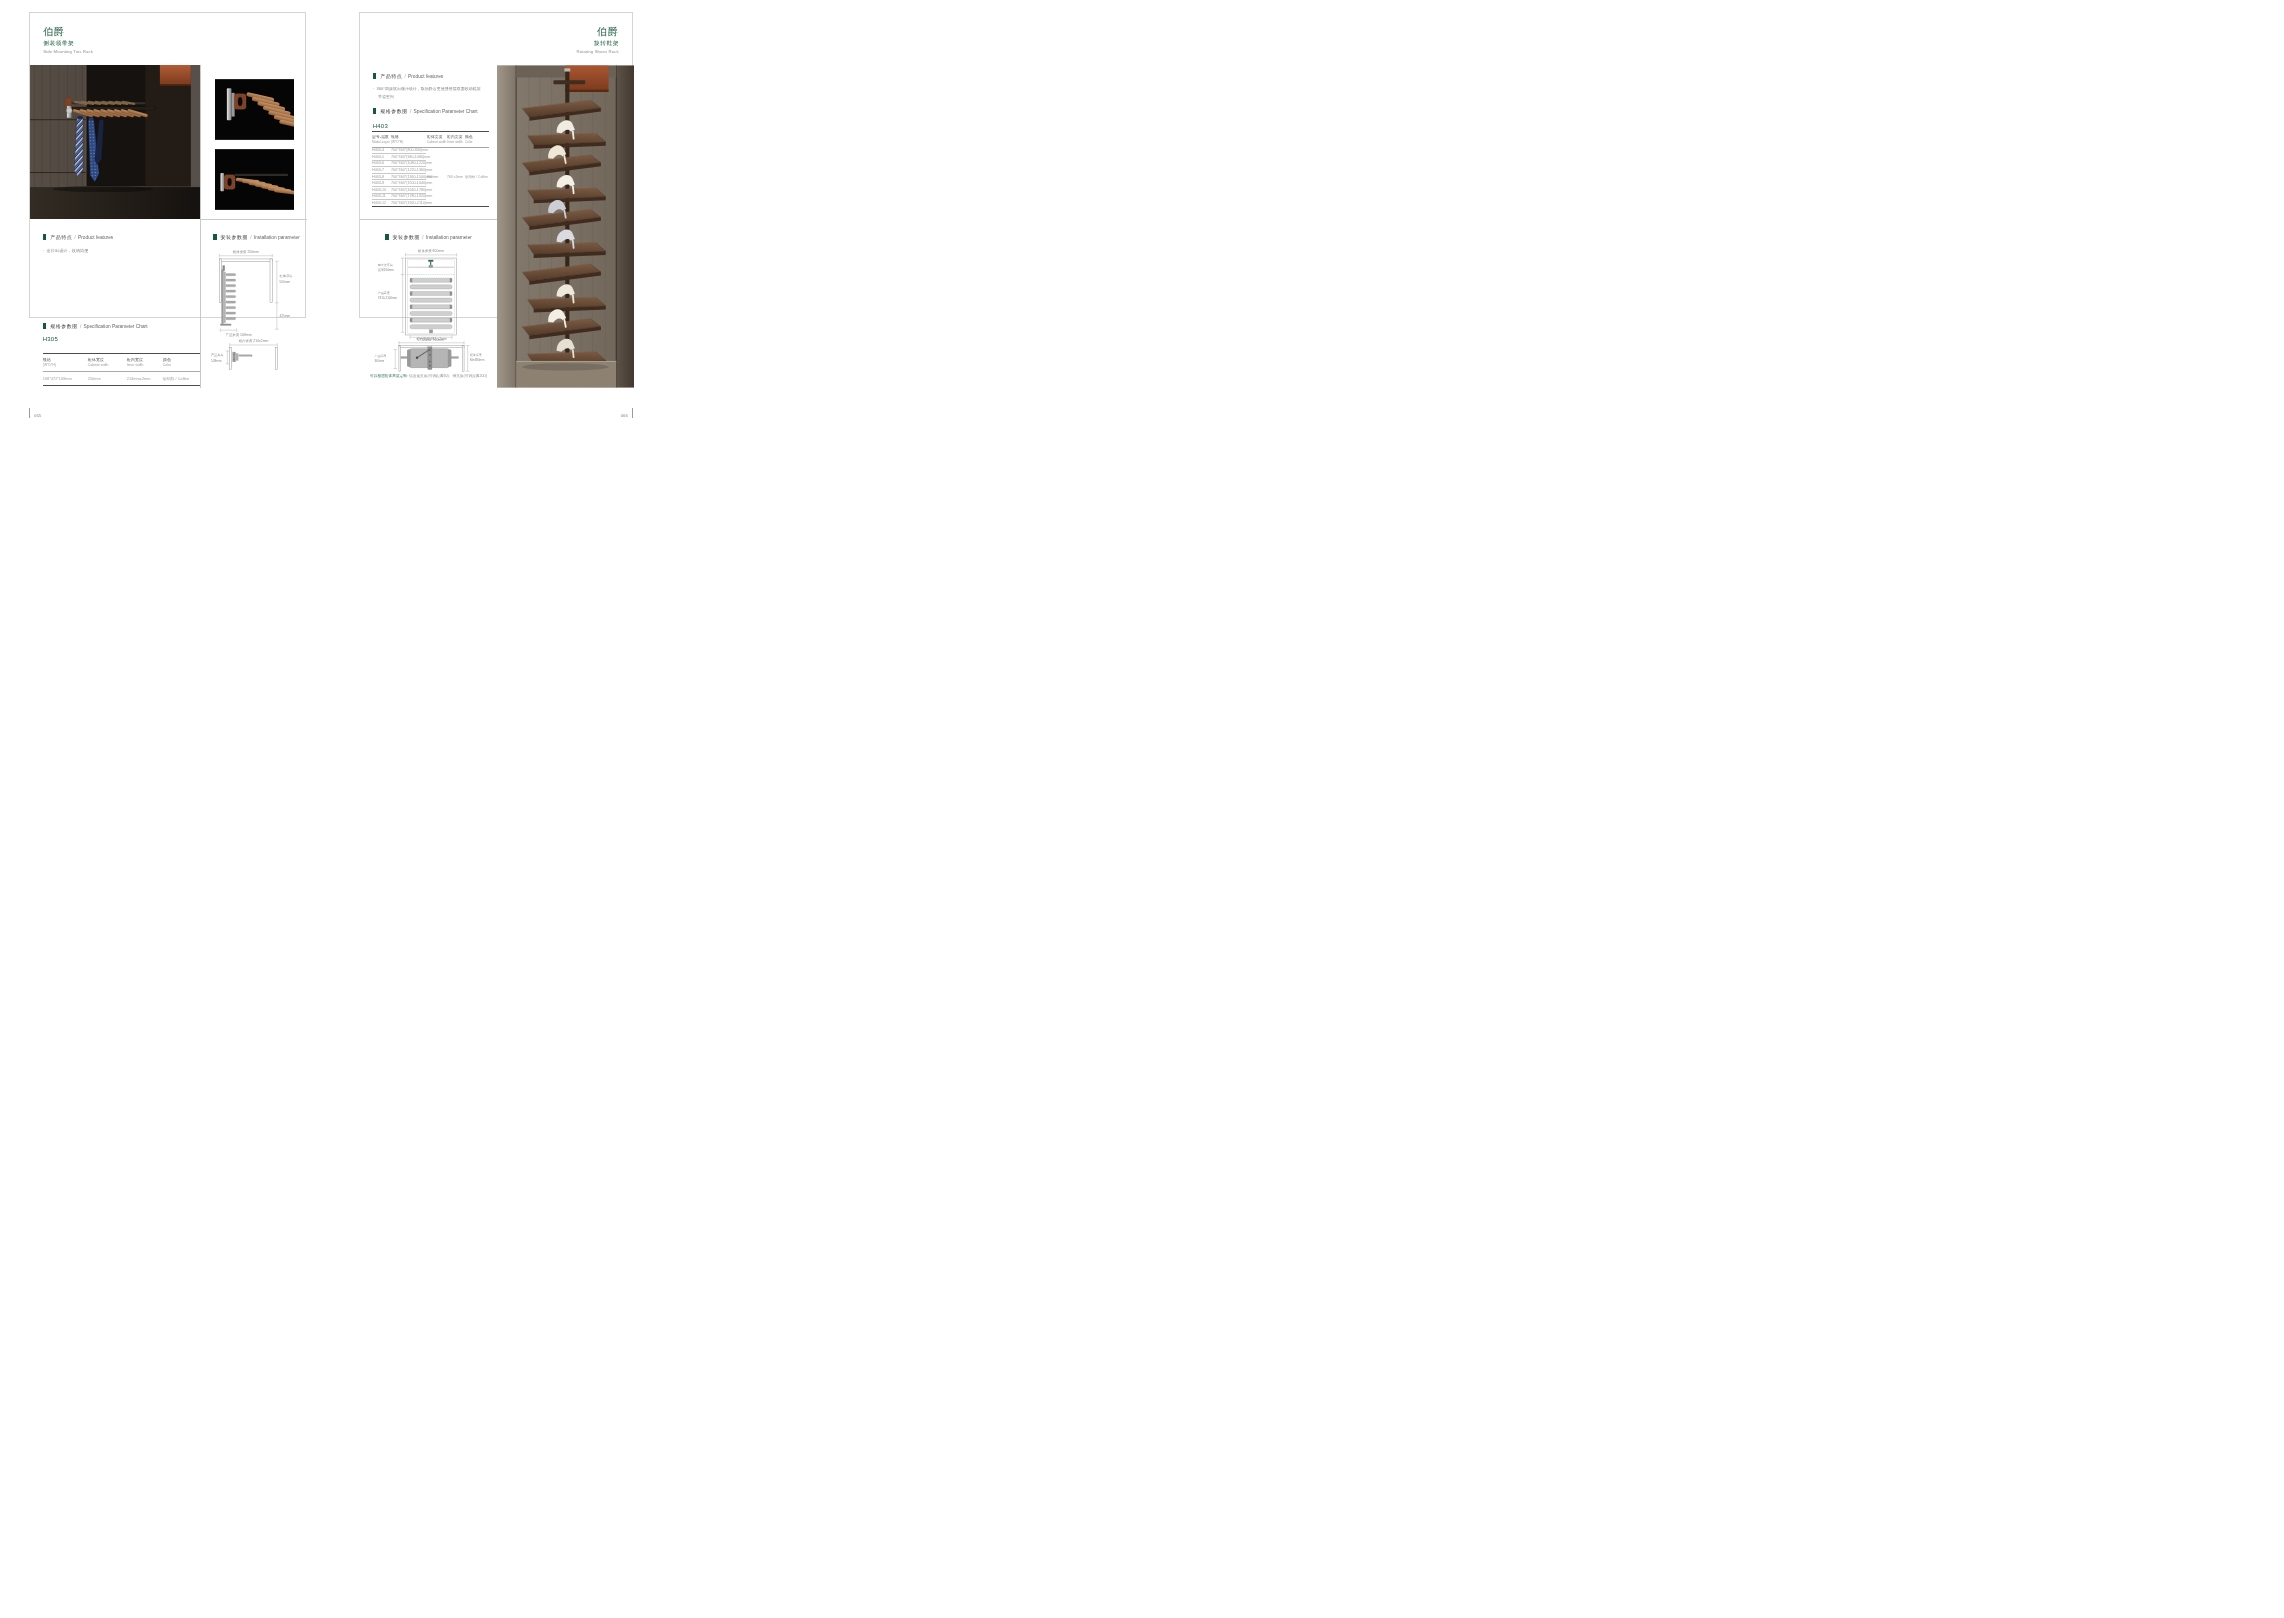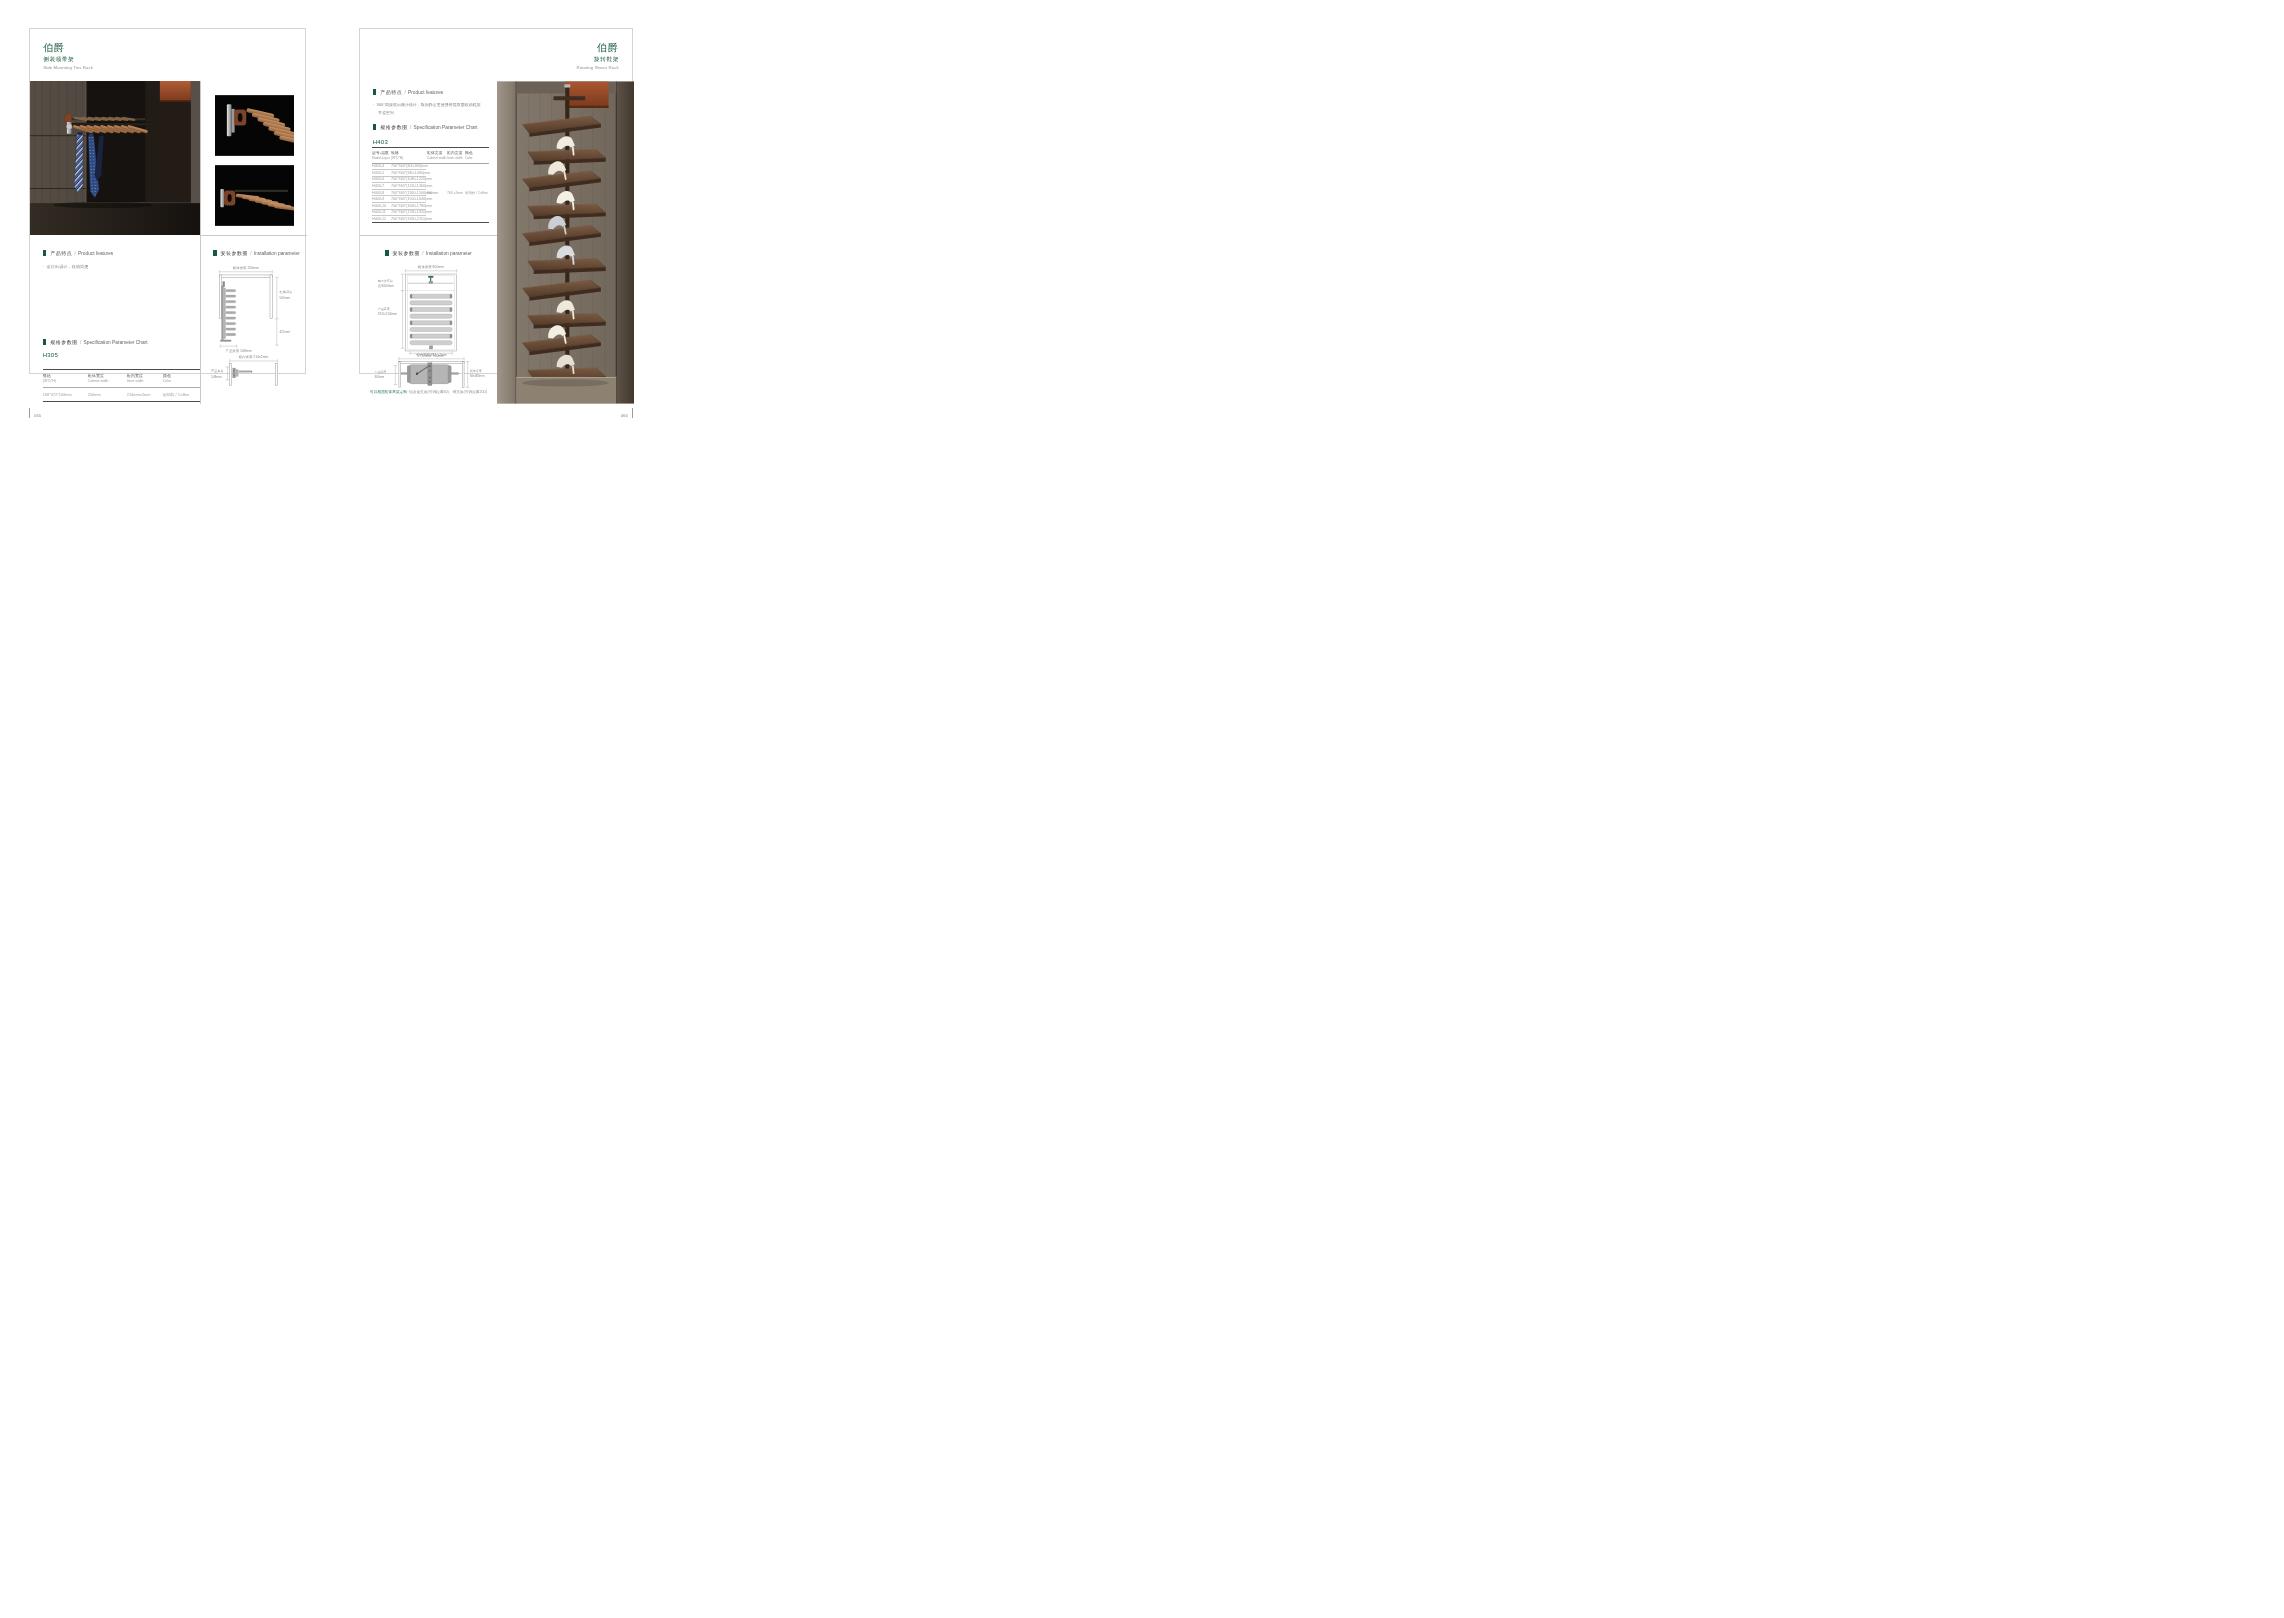--- a/index.html
+++ b/index.html
@@ -1,18 +1,18 @@
 <!DOCTYPE html>
 <html style="font-size:7.3px"><head>
 <meta charset="utf-8">
 <style>
   html,body{margin:0;padding:0;background:#fff;}
   body{font-family:"Liberation Sans",sans-serif;-webkit-font-smoothing:antialiased;}
   .canvas{position:relative;width:662px;height:432px;background:#fff;overflow:hidden;}
-  .card{position:absolute;top:28px;height:346px;background:#fff;border:0.5px solid #d4d4d4;box-sizing:border-box;}
+  .card{position:absolute;top:12px;height:306px;background:#fff;border:0.5px solid #d4d4d4;box-sizing:border-box;}
   #card-left{left:29px;width:277px;}
   #card-right{left:359px;width:274px;}
 
   
   .pg-title{position:absolute;top:12px;font-size:10px;letter-spacing:0.9px;color:#175a3b;}
   .pg-sub{position:absolute;top:26.5px;font-size:5.7px;letter-spacing:0.5px;color:#175a3b;}
   .pg-sub-en{position:absolute;top:36px;font-size:4.3px;color:#8f8f8f;letter-spacing:0.1px;}
   .hdr-l{left:13.2px;}
   .hdr-r{right:13.2px;text-align:right;}
 

